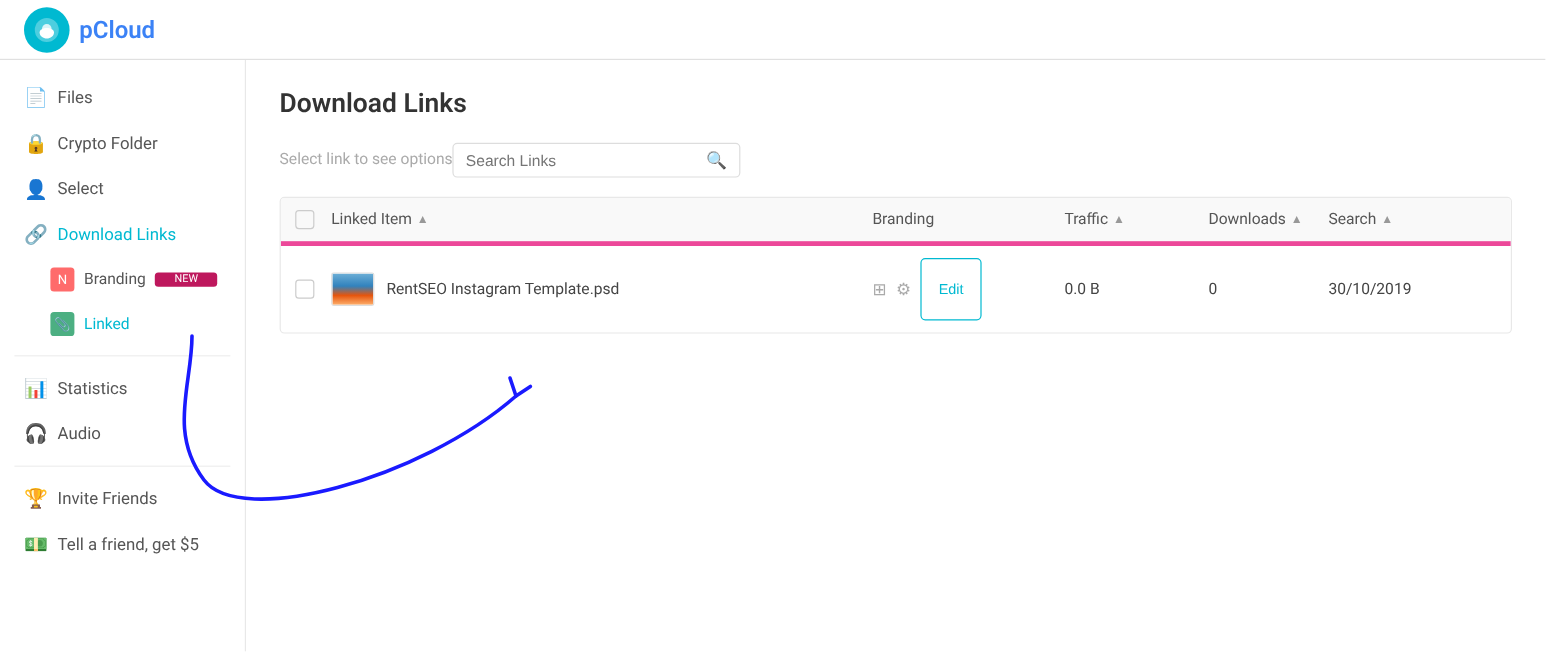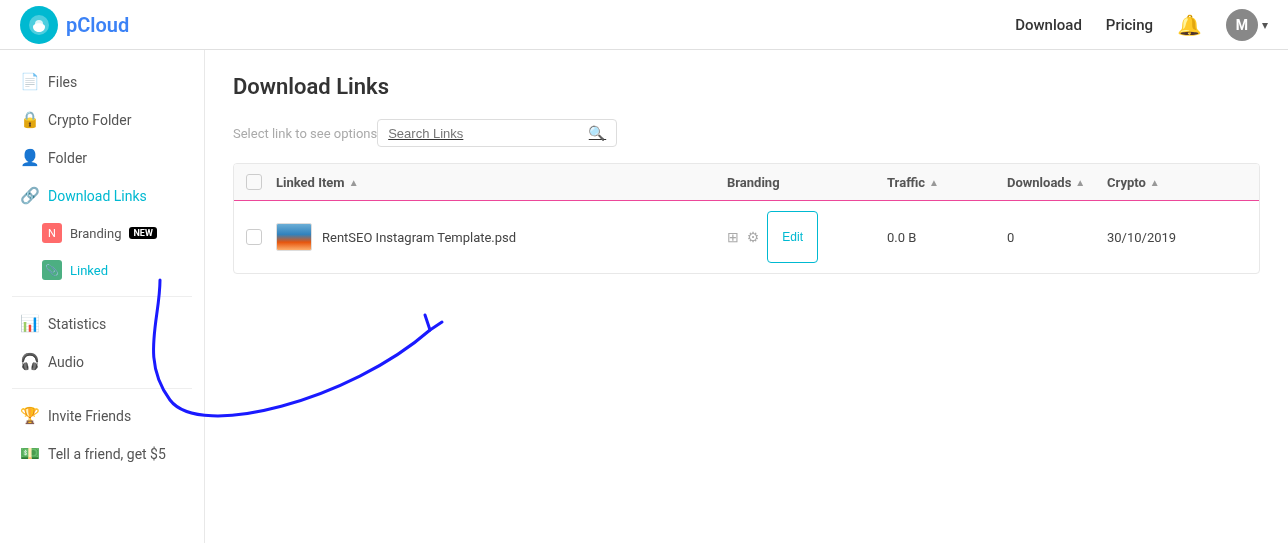--- a/index.html
+++ b/index.html
@@ -66,65 +66,64 @@
       padding: 8px 16px 8px 38px;
       cursor: pointer;
       color: #555;
       font-size: 13px;
       gap: 8px;
       border-radius: 4px;
       margin: 1px 4px;
     }
     .sidebar-sub-item.active { color: #00b9d1; }
     .new-badge {
-      background: #000000;
+      background: #be185d;
       color: #fff;
       font-size: 9px;
-      font-weight: bold;
-      padding: 1px 4px;
+      font-weight: normal;
+      padding: 1px 16px;
       border-radius: 3px;
       text-transform: uppercase;
     }
     .sub-icon { width: 20px; height: 20px; border-radius: 3px; display: flex; align-items: center; justify-content: center; font-size: 11px; flex-shrink: 0; }
     .sub-icon.branding { background: #ff6b6b; color: #fff; }
     .sub-icon.links { background: #4caf82; color: #fff; }
 
     
     .main { flex: 1; padding: 24px 28px; overflow: auto; }
     .page-title { font-size: 22px; font-weight: 600; margin-bottom: 20px; color: #333; }
 
     
     .toolbar { display: flex; align-items: center; justify-content: flex-start; margin-bottom: 16px; }
     .toolbar-hint { color: #aaa; font-size: 13px; }
     .search-box {
       display: flex; align-items: center;
       border: 1px solid #ddd; border-radius: 4px;
       padding: 5px 10px; gap: 8px;
       width: 240px;
       background: #fff;
-      text-decoration: underline;
     }
     .search-box input {
       border: none; outline: none; font-size: 13px; color: #555;
       flex: 1; background: transparent;
     }
     .search-icon { color: #aaa; font-size: 14px; }
 
     
     .table-container { border: 1px solid #e8e8e8; border-radius: 4px; overflow: hidden; }
     .table-header {
       display: grid;
       grid-template-columns: 30px 1fr 160px 120px 100px 140px;
       background: #f9f9f9;
-      border-bottom: 1px solid #ec4899;
+      border-bottom: 4px solid #ec4899;
       padding: 10px 12px;
       align-items: center;
       font-size: 13px;
       color: #555;
-      font-weight: 700;
+      font-weight: 400;
     }
     .table-row {
       display: grid;
       grid-template-columns: 30px 1fr 160px 120px 100px 140px;
       padding: 10px 12px;
       align-items: center;
       border-bottom: 1px solid #f0f0f0;
       font-size: 13px;
       color: #444;
     }
@@ -171,45 +170,36 @@
   <div class="header-left">
     <div class="logo-icon">
       <svg width="22" height="22" viewBox="0 0 22 22" fill="none">
         <circle cx="11" cy="11" r="10" fill="white" opacity="0.3"></circle>
         <path d="M5 13 C5 8, 17 8, 17 13 C17 16, 14 18, 11 18 C8 18, 5 16, 5 13Z" fill="white"></path>
         <circle cx="11" cy="10" r="4" fill="white" opacity="0.8"></circle>
       </svg>
     </div>
     <span class="logo-text">pCloud</span>
   </div>
-  <div class="header-right">
-    <a class="header-nav-link">Download</a>
-    <a class="header-nav-link">Pricing</a>
-    <span class="bell-icon">🔔</span>
-    <div class="avatar-wrapper">
-      <div class="avatar">M</div>
-      <span class="chevron-down">▾</span>
-    </div>
-  </div>
 </header>
 
 <div class="layout">
 
   <nav class="sidebar">
     <div class="sidebar-item">
       <span class="icon">📄</span>
       <span>Files</span>
     </div>
     <div class="sidebar-item">
       <span class="icon">🔒</span>
       <span>Crypto Folder</span>
     </div>
     <div class="sidebar-item">
       <span class="icon">👤</span>
-      <span>Folder</span>
+      <span>Select</span>
     </div>
     <div class="sidebar-item active">
       <span class="icon">🔗</span>
       <span>Download Links</span>
     </div>
 
     <div class="sidebar-sub-item">
       <span class="sub-icon branding">N</span>
       <span>Branding</span>
       <span class="new-badge">NEW</span>
@@ -267,21 +257,21 @@
         </div>
         <div class="col-header">
           <span>Traffic</span>
           <span class="sort-icon">▲</span>
         </div>
         <div class="col-header">
           <span>Downloads</span>
           <span class="sort-icon">▲</span>
         </div>
         <div class="col-header">
-          <span>Crypto</span>
+          <span>Search</span>
           <span class="sort-icon">▲</span>
         </div>
       </div>
 
       <div class="table-row">
         <div>
           <div class="checkbox"></div>
         </div>
         <div class="file-cell">
           <div class="file-thumb">

